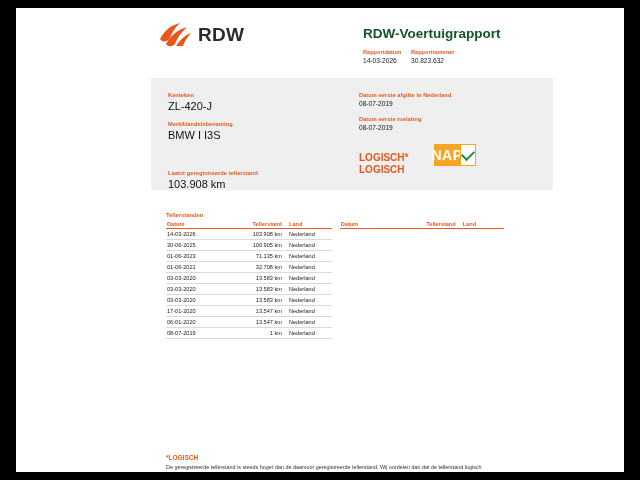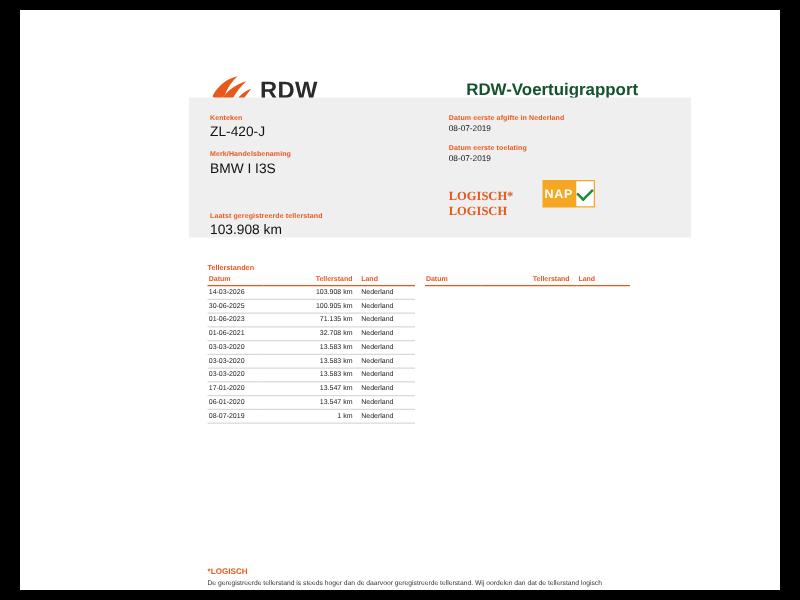--- a/index.html
+++ b/index.html
@@ -19,24 +19,23 @@
     top: 8px;
     width: 608px;
     height: 464px;
     background: #ffffff;
     overflow: hidden;
   }
 
   
   .header {
     position: absolute;
-    left: 14px; top: 0;
+    left: 4px; top: 0;
     width: 568px;
     height: 62px;
-    margin-top: 38px;
   }
   .logo-wrap {
     position: absolute;
     left: 138px;
     top: 14px;
     display: flex;
     align-items: center;
     gap: 6px;
   }
   .logo-mark {
@@ -96,36 +95,35 @@
   }
   .fld-value.small { font-size: 6.6px; }
   .verdict {
     position: absolute;
     left: 208px;
     top: 74px;
     font-size: 10px;
     font-weight: bold;
     color: #E8581C;
     line-height: 12px;
-    font-family: Liberation Serif, serif;
   }
   .nap-badge {
     position: absolute;
     left: 283px;
     top: 66px;
     width: 42px;
     height: 22px;
   }
   .nap-badge .nap-left {
     position: absolute;
     left: 0; top: 0;
     width: 26px; height: 22px;
     background: #F5A623;
     color: #fff;
-    font-size: 10px;
+    font-size: 14px;
     font-weight: bold;
     display: flex;
     align-items: center;
     justify-content: center;
     letter-spacing: 0.5px;
   }
   .nap-badge .nap-right {
     position: absolute;
     left: 26px; top: 0;
     width: 16px; height: 22px;

